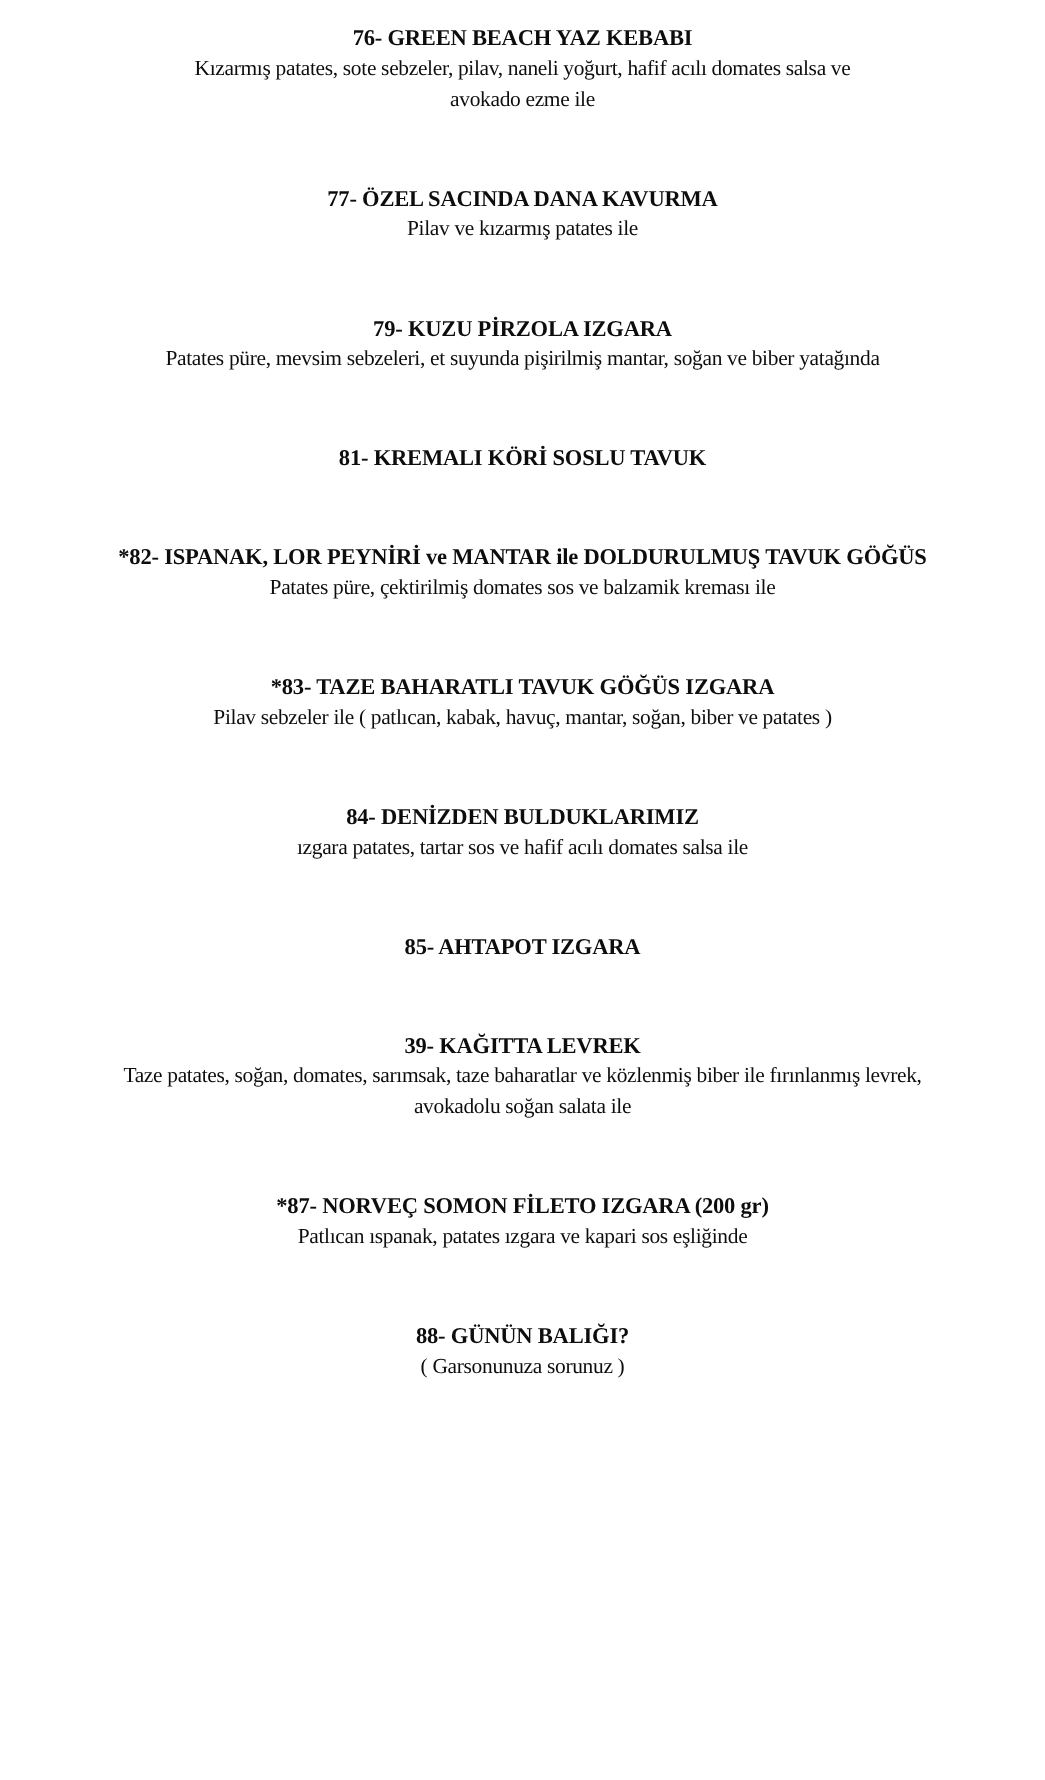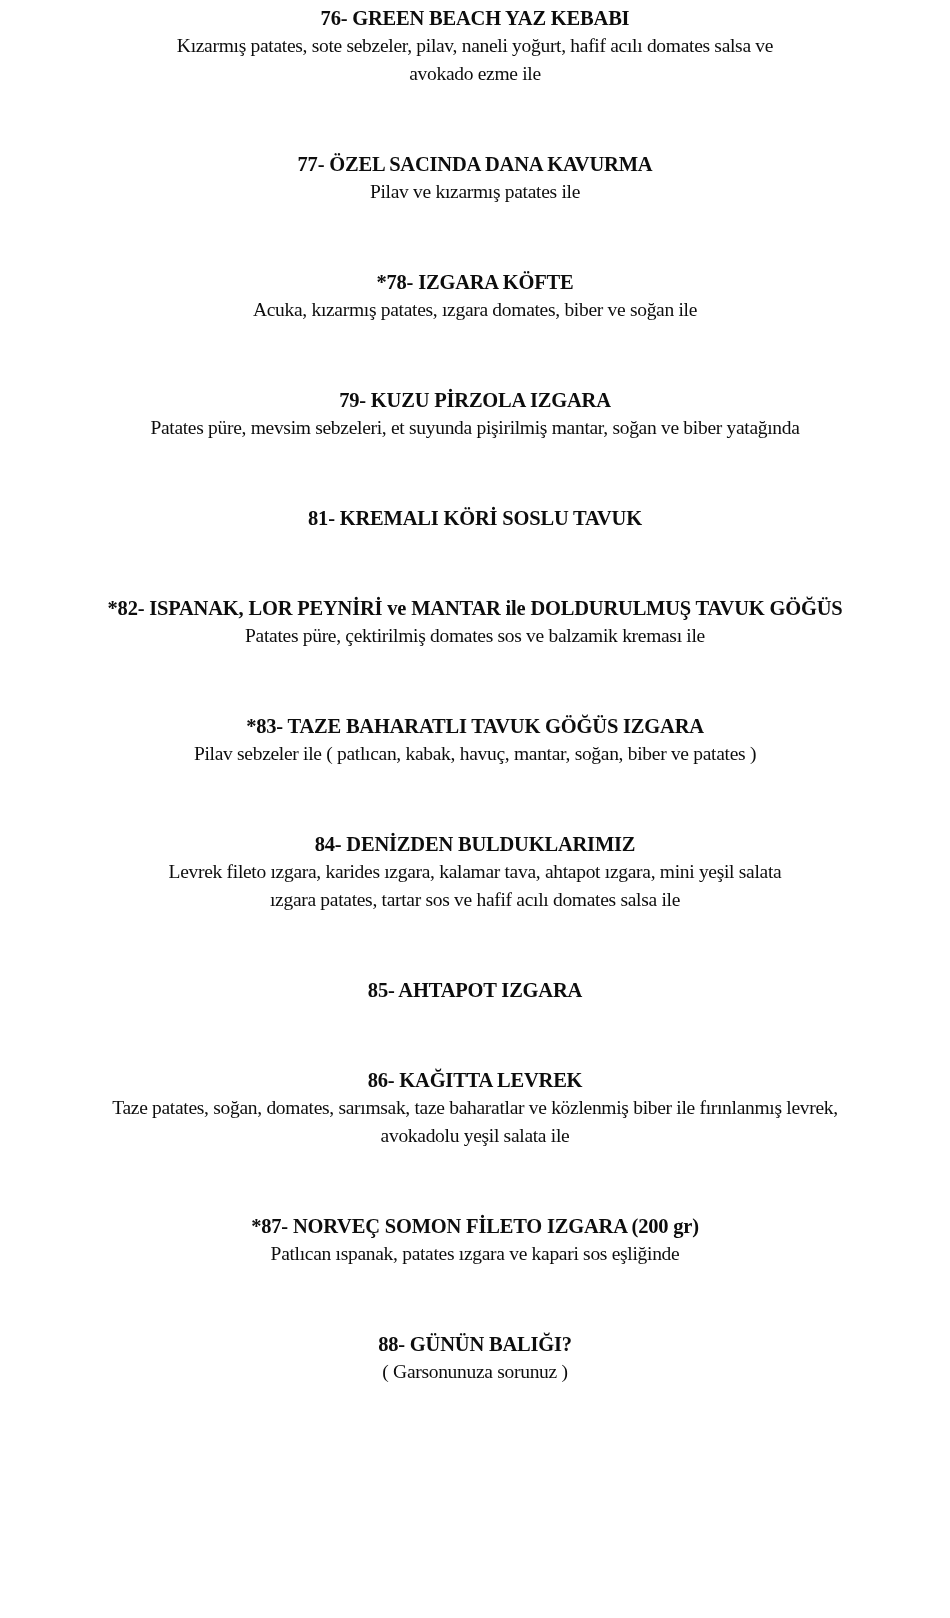--- a/index.html
+++ b/index.html
@@ -12,21 +12,21 @@
     width: 950px;
     height: 1618px;
     overflow: hidden;
     color: #0d0d0d;
     font-family: "Liberation Serif", "DejaVu Serif", serif;
     -webkit-font-smoothing: antialiased;
   }
   .menu-page {
     box-sizing: border-box;
     width: 950px;
-    padding: 4px 8px 0 8px;
+    padding: 21px 8px 0 8px;
   }
   .menu-item {
     text-align: center;
     margin: 0 0 62px 0;
   }
   .menu-item:last-child {
     margin-bottom: 12px;
   }
   .item-title {
     margin: 0;
@@ -52,24 +52,20 @@
     <h3 class="item-title">76- GREEN BEACH YAZ KEBABI</h3>
   <div class="item-desc">Kızarmış patates, sote sebzeler, pilav, naneli yoğurt, hafif acılı domates salsa ve</div>
       <div class="item-desc">avokado ezme ile</div>
     </section>
 
   <section class="menu-item">
     <h3 class="item-title">77- ÖZEL SACINDA DANA KAVURMA</h3>
   <div class="item-desc">Pilav ve kızarmış patates ile</div>
     </section>
 
-  <section class="menu-item">
-    <h3 class="item-title">*78- IZGARA KÖFTE</h3>
-  <div class="item-desc">Acuka, kızarmış patates, ızgara domates, biber ve soğan ile</div>
-    </section>
 
   <section class="menu-item">
     <h3 class="item-title">79- KUZU PİRZOLA IZGARA</h3>
   <div class="item-desc">Patates püre, mevsim sebzeleri, et suyunda pişirilmiş mantar, soğan ve biber yatağında</div>
     </section>
 
 
   <section class="menu-item">
     <h3 class="item-title">81- KREMALI KÖRİ SOSLU TAVUK</h3>
     </section>
@@ -79,32 +75,31 @@
   <div class="item-desc">Patates püre, çektirilmiş domates sos ve balzamik kreması ile</div>
     </section>
 
   <section class="menu-item">
     <h3 class="item-title">*83- TAZE BAHARATLI TAVUK GÖĞÜS IZGARA</h3>
   <div class="item-desc">Pilav sebzeler ile ( patlıcan, kabak, havuç, mantar, soğan, biber ve patates )</div>
     </section>
 
   <section class="menu-item">
     <h3 class="item-title">84- DENİZDEN BULDUKLARIMIZ</h3>
-  <div class="item-desc">Levrek fileto ızgara, karides ızgara, kalamar tava, ahtapot ızgara, mini yeşil salata</div>
       <div class="item-desc">ızgara patates, tartar sos ve hafif acılı domates salsa ile</div>
     </section>
 
   <section class="menu-item">
     <h3 class="item-title">85- AHTAPOT IZGARA</h3>
     </section>
 
   <section class="menu-item">
-    <h3 class="item-title">86- KAĞITTA LEVREK</h3>
+    <h3 class="item-title">39- KAĞITTA LEVREK</h3>
   <div class="item-desc">Taze patates, soğan, domates, sarımsak, taze baharatlar ve közlenmiş biber ile fırınlanmış levrek,</div>
-      <div class="item-desc">avokadolu yeşil salata ile</div>
+      <div class="item-desc">avokadolu soğan salata ile</div>
     </section>
 
   <section class="menu-item">
     <h3 class="item-title">*87- NORVEÇ SOMON FİLETO IZGARA (200 gr)</h3>
   <div class="item-desc">Patlıcan ıspanak, patates ızgara ve kapari sos eşliğinde</div>
     </section>
 
   <section class="menu-item">
     <h3 class="item-title">88- GÜNÜN BALIĞI?</h3>
   <div class="item-desc">( Garsonunuza sorunuz )</div>

